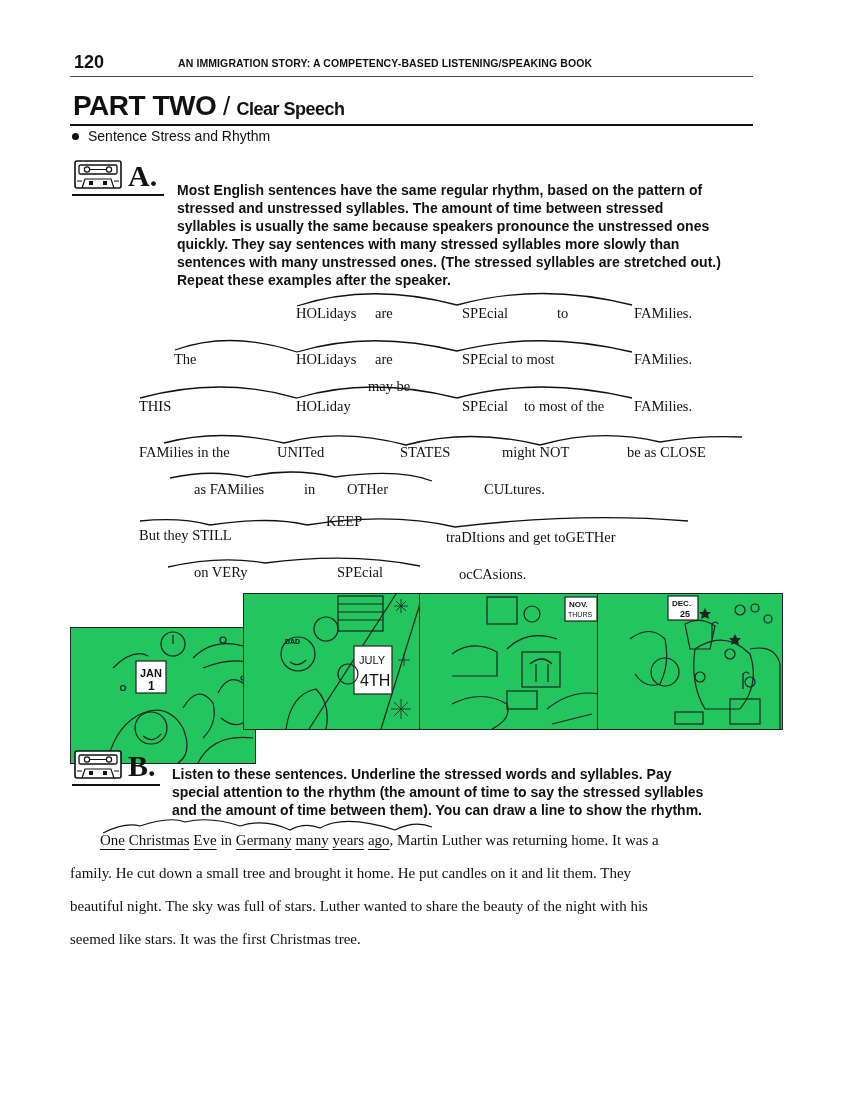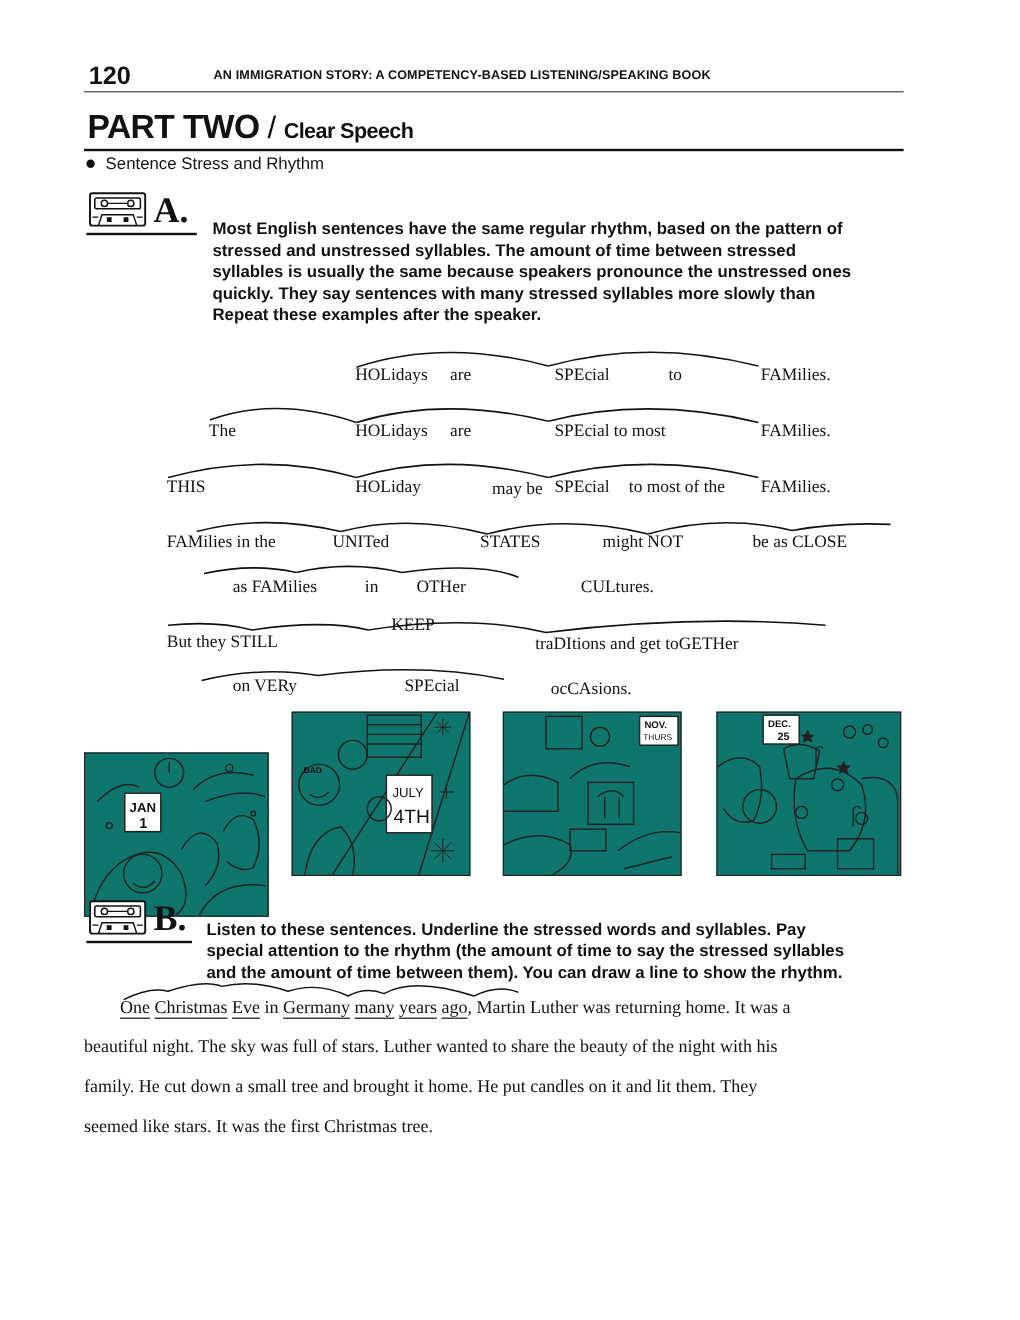--- a/index.html
+++ b/index.html
@@ -1,21 +1,21 @@
 <!DOCTYPE html>
 <html><head>
 <meta charset="utf-8">
 <style>
   html, body { margin: 0; padding: 0; background: #ffffff; }
   body { width: 850px; height: 1100px; position: relative; overflow: hidden; color: #111; }
   .sans { font-family: "Liberation Sans", "DejaVu Sans", sans-serif; }
   .abs { position: absolute; }
 
   
-  .page-num { left: 74px; top: 52px; font-size: 21px; font-weight: bold; }
+  .page-num { left: 74px; top: 52px; font-size: 18px; font-weight: bold; }
   .running-head { left: 178px; top: 57px; font-size: 10.5px; font-weight: bold; letter-spacing: 0.1px; }
   .rule-top { left: 70px; top: 76px; width: 683px; height: 1px; background: #444; }
 
   .part-title { left: 73px; top: 91px; font-size: 28px; font-weight: bold; letter-spacing: -0.5px; line-height: 30px; }
   .part-title .slash { font-weight: normal; font-size: 26px; }
   .part-title .sub { font-size: 18px; font-weight: bold; }
   .rule-part { left: 70px; top: 124px; width: 683px; height: 2px; background: #111; }
   .section-label { left: 72px; top: 128px; font-size: 14px; }
   .bullet { display: inline-block; width: 7px; height: 7px; border-radius: 50%; background: #111; margin-right: 9px; vertical-align: middle; position: relative; top: -1px; }
 
@@ -25,21 +25,21 @@
   .ex-letter { font-family: "Liberation Serif", "DejaVu Serif", serif; font-weight: bold; font-size: 30px; line-height: 28px; margin-left: 4px; }
   .ex-underline { position: absolute; height: 2px; background: #111; }
 
   .instr { position: absolute; font-size: 14px; font-weight: bold; line-height: 18px; }
 
   
   .rw { position: absolute; font-family: "Liberation Serif", "DejaVu Serif", serif; font-size: 14.5px; white-space: nowrap; }
   svg.arcs { position: absolute; left: 0; top: 0; width: 850px; height: 1100px; pointer-events: none; }
 
   
-  .pic { position: absolute; border: 1.5px solid #222; background: #0f766e; overflow: hidden; }
+  .pic { position: absolute; border: 1.5px solid #222; background: #22c55e; overflow: hidden; padding-left: 32px; }
   .pic svg { width: 100%; height: 100%; }
 
   
   .para { position: absolute; left: 70px; width: 680px; font-family: "Liberation Serif", "DejaVu Serif", serif; font-size: 15px; line-height: 33px; }
   .para .ul { text-decoration: underline; text-underline-offset: 4px; }
 </style>
 </head>
 <body>
 
 <div class="abs sans page-num">120</div>
@@ -69,20 +69,21 @@
   </svg>
   <span class="ex-letter">A.</span>
 </div>
 <div class="ex-underline" style="left:72px; top:194px; width:92px;"></div>
 
 <div class="instr sans" style="left:177px; top:181px; width:580px;">
   <div>Most English sentences have the same regular rhythm, based on the pattern of</div>
   <div>stressed and unstressed syllables. The amount of time between stressed</div>
   <div>syllables is usually the same because speakers pronounce the unstressed ones</div>
   <div>quickly. They say sentences with many stressed syllables more slowly than</div>
+  <div>sentences with many unstressed ones. (The stressed syllables are stretched out.)</div>
   <div>Repeat these examples after the speaker.</div>
 </div>
 
 <svg class="arcs" viewBox="0 0 850 1100">
   <g fill="none" stroke="#111" stroke-width="1.3">
 
     <path d="M297 306 Q370 282 457 305"></path>
     <path d="M457 305 Q540 282 632 305"></path>
 
     <path d="M175 350 Q230 330 297 352"></path>
@@ -123,21 +124,21 @@
 <div>
   <span class="rw" style="left:174px; top:351px;">The</span>
   <span class="rw" style="left:296px; top:351px;">HOLidays</span>
   <span class="rw" style="left:375px; top:351px;">are</span>
   <span class="rw" style="left:462px; top:351px;">SPEcial to most</span>
   <span class="rw" style="left:634px; top:351px;">FAMilies.</span>
 </div>
 <div>
   <span class="rw" style="left:139px; top:398px;">THIS</span>
   <span class="rw" style="left:296px; top:398px;">HOLiday</span>
-  <span class="rw" style="left:368px; top:400px;margin-left:42px;">may be</span>
+  <span class="rw" style="left:368px; top:378px;">may be</span>
   <span class="rw" style="left:462px; top:398px;">SPEcial</span>
   <span class="rw" style="left:524px; top:398px;">to most of the</span>
   <span class="rw" style="left:634px; top:398px;">FAMilies.</span>
 </div>
 <div>
   <span class="rw" style="left:139px; top:444px;">FAMilies in the</span>
   <span class="rw" style="left:277px; top:444px;">UNITed</span>
   <span class="rw" style="left:400px; top:444px;">STATES</span>
   <span class="rw" style="left:502px; top:444px;">might NOT</span>
   <span class="rw" style="left:627px; top:444px;">be as CLOSE</span>
@@ -274,16 +275,16 @@
   <div>and the amount of time between them). You can draw a line to show the rhythm.</div>
 </div>
 
 <svg class="arcs" viewBox="0 0 850 1100">
   <g fill="none" stroke="#111" stroke-width="1.2">
     <path d="M103 833 Q125 822 140 826 Q170 816 185 822 Q210 816 240 826 Q265 818 290 830 Q305 822 320 828 Q345 814 395 830 Q415 820 432 827"></path>
   </g>
 </svg>
 <div class="para" style="top:824px;">
   <div style="padding-left:30px;"><span class="ul">One</span><span> </span><span class="ul">Christmas</span><span> </span><span class="ul">Eve</span><span> in </span><span class="ul">Germany</span><span> </span><span class="ul">many</span><span> </span><span class="ul">years</span><span> </span><span class="ul">ago</span><span>, Martin Luther was returning home. It was a</span></div>
+  <div>family. He cut down a small tree and brought it home. He put candles on it and lit them. They</div>
   <div>beautiful night. The sky was full of stars. Luther wanted to share the beauty of the night with his</div>
-  <div>family. He cut down a small tree and brought it home. He put candles on it and lit them. They</div>
   <div>seemed like stars. It was the first Christmas tree.</div>
 </div>
 
 </body></html>

